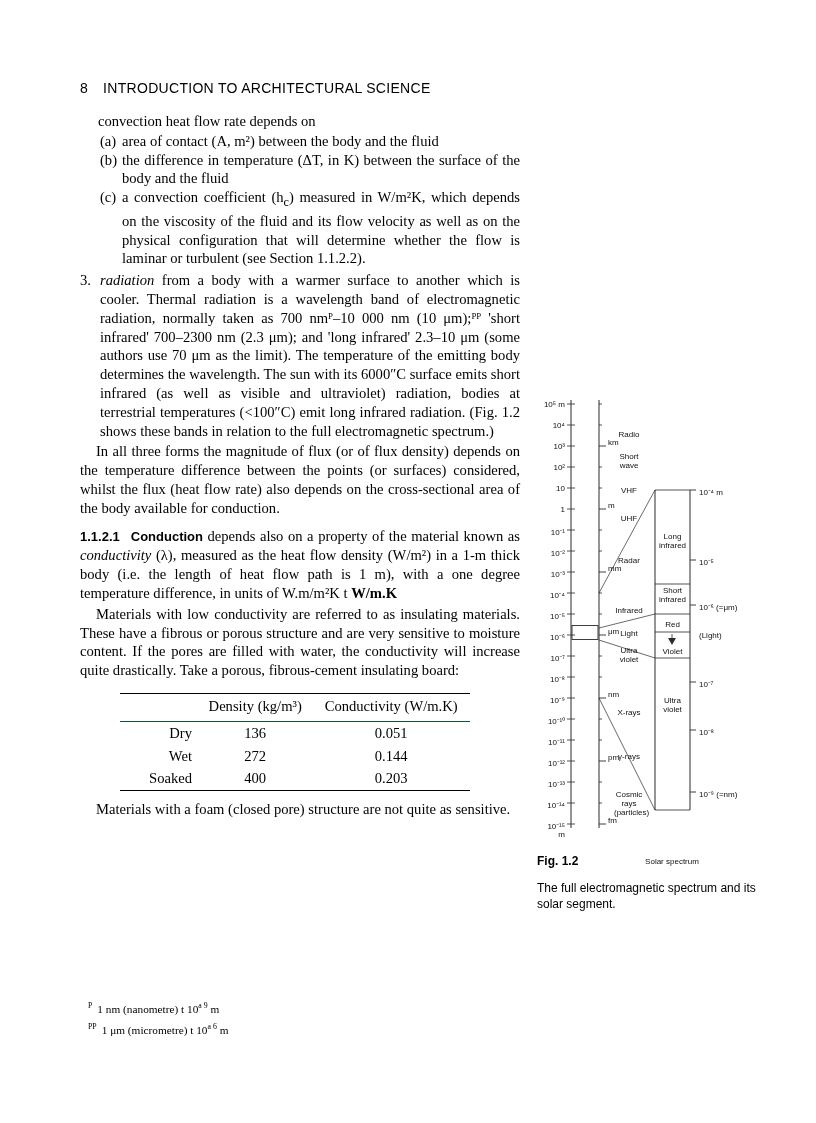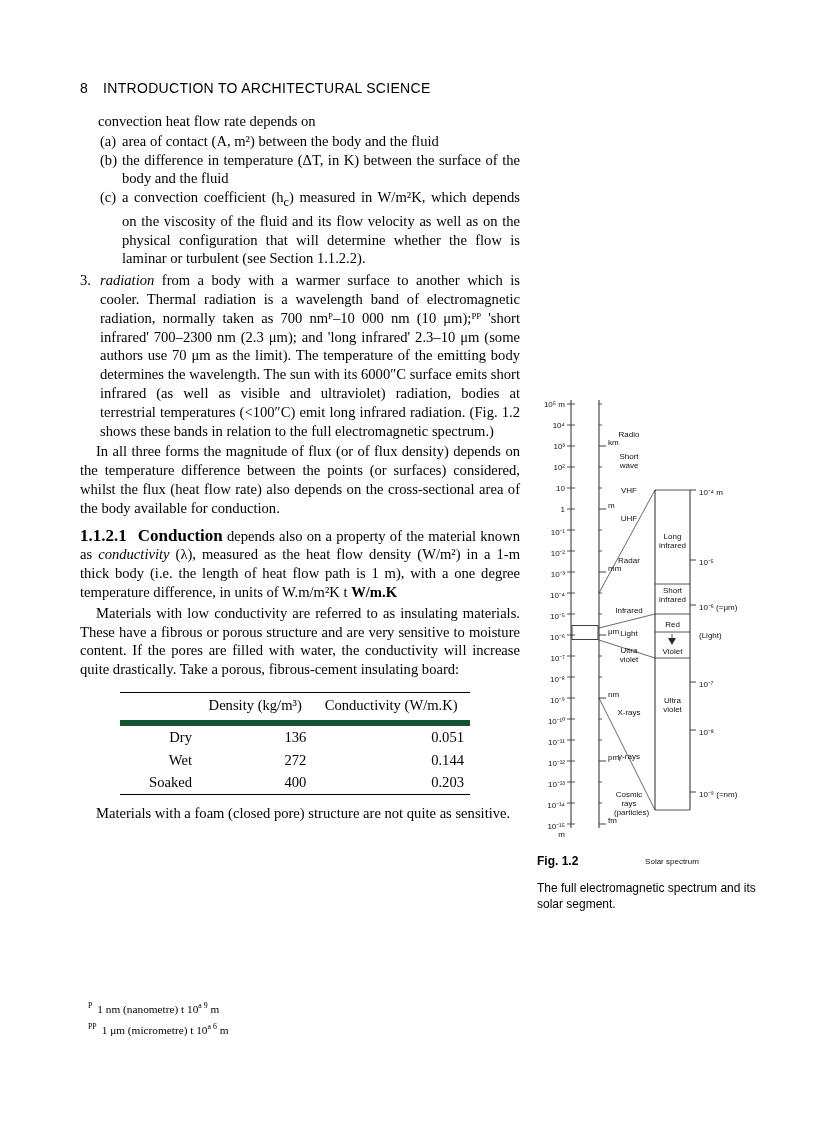--- a/index.html
+++ b/index.html
@@ -15,29 +15,29 @@
   .column{position:absolute;left:80px;top:112px;width:440px;font-size:14.6px;line-height:18.8px;}
   .intro{margin:0 0 1px 18px;}
   .li{display:flex;margin:0 0 0 20px;}
   .li-label{flex:0 0 22px;}
   .li-text{flex:1;text-align:justify;}
   .item3{display:flex;margin:3px 0 2px 0;}
   .li3-label{flex:0 0 20px;}
   p{margin:0;}
   p.para{margin:2px 0 0;text-indent:16px;text-align:justify;}
   .section-para{margin:9px 0 0;text-align:justify;}
-  .sec-num,.sec-title{font-family:Liberation Serif, serif;font-weight:bold;font-size:17px;}
+  .sec-num,.sec-title{font-family:Liberation Sans, sans-serif;font-weight:bold;font-size:13px;}
   .sec-num{margin-right:11px;}
   i{font-style:italic;}
 
   
   .cond-table{width:350px;margin:13px 0 9px 40px;border-collapse:collapse;font-size:14.6px;
               border-top:1.5px solid #000;border-bottom:1.5px solid #000;}
-  .cond-table th{font-weight:normal;border-bottom:6px solid #14532d;padding:3px 6px 5px;text-align:center;}
-  .cond-table td{padding:2px 6px;text-align:right;}
+  .cond-table th{font-weight:normal;border-bottom:1px solid #14532d;padding:3px 6px 5px;text-align:center;}
+  .cond-table td{padding:2px 6px;text-align:center;}
   .cond-table th:first-child,.cond-table td:first-child{text-align:right;width:64px;padding-left:8px;}
 
   
   .footnotes{position:absolute;left:88px;top:997px;font-size:11.3px;line-height:17px;}
   .footnotes sup{font-size:7.8px;}
   .fn-marker{margin-right:5px;}
 
   
   .figure{position:absolute;left:535px;top:392px;width:270px;height:460px;}
   .figure svg{position:absolute;left:0;top:0;}

